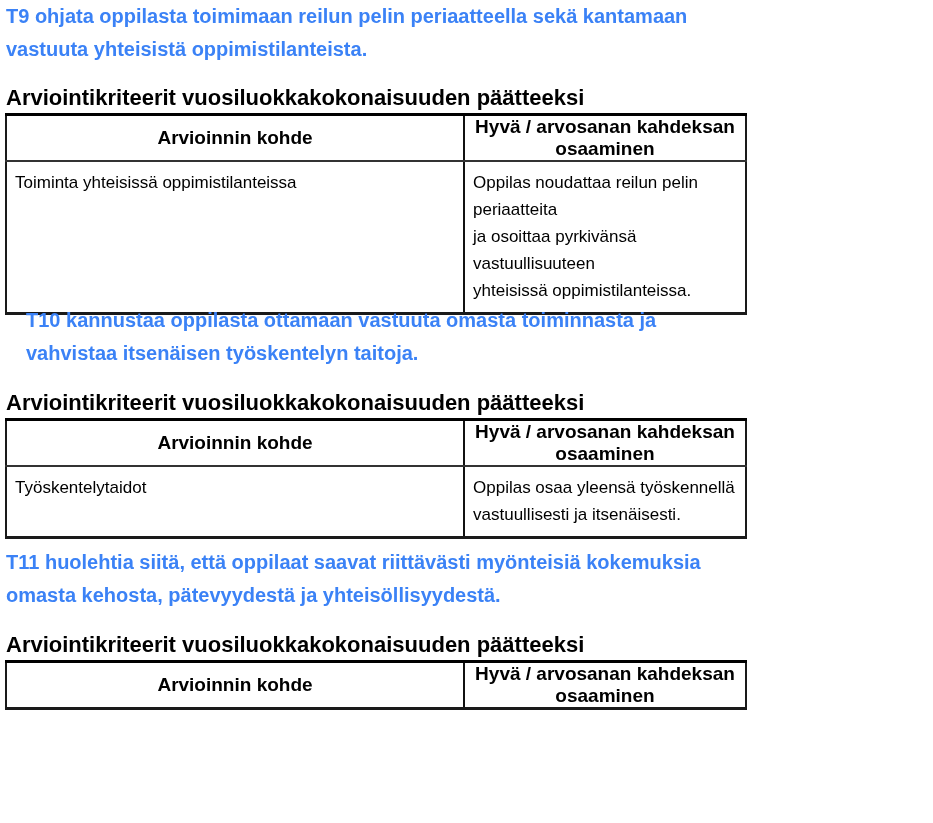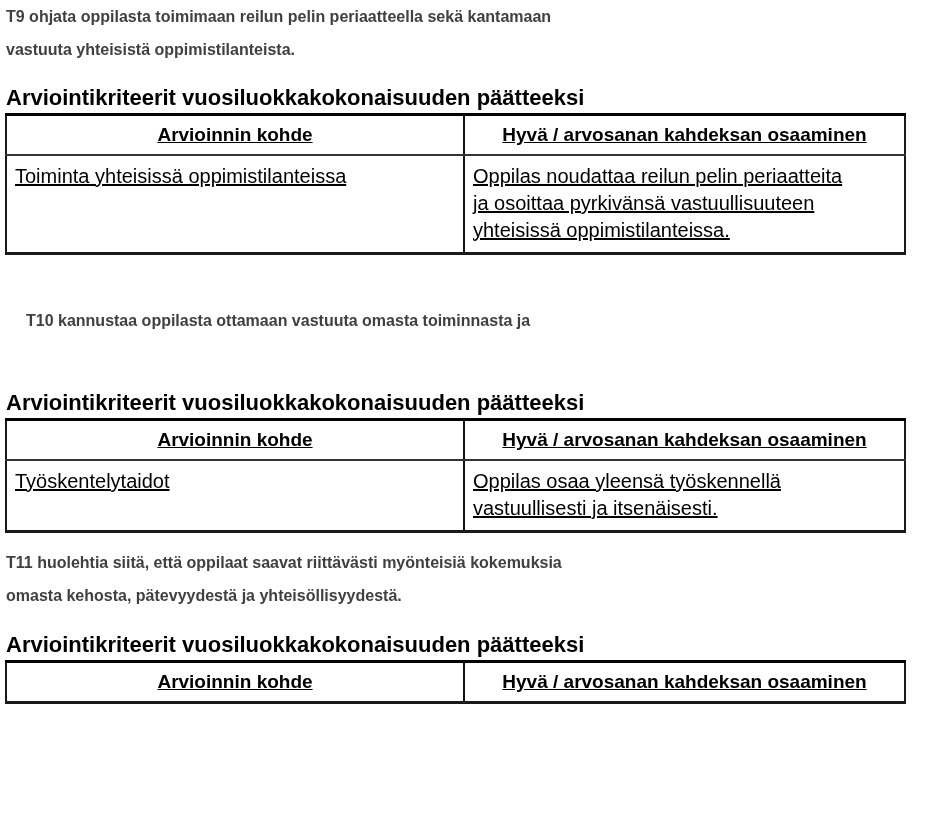--- a/index.html
+++ b/index.html
@@ -4,46 +4,45 @@
   <style>
     html, body { margin: 0; padding: 0; background: #ffffff; }
     body {
       width: 933px; height: 823px; overflow: hidden; position: relative;
       font-family: "Liberation Sans", sans-serif; color: #000;
     }
     .section { position: absolute; left: 0; width: 933px; }
     .goal {
       margin: 0; padding-left: 6px;
       font-family: "Liberation Sans", sans-serif;
-      font-weight: bold; font-size: 16px; line-height: 33px;
-      color: #404040;
+      font-weight: bold; font-size: 20px; line-height: 33px;
+      color: #3b82f6;
     }
     .caption {
       position: absolute; left: 6px;
       font-weight: bold; font-size: 22px; line-height: 20px; color: #000;
     }
     table.crit {
-      position: absolute; left: 5px; width: 901px;
+      position: absolute; left: 5px; width: 742px;
       border-collapse: collapse; table-layout: fixed;
       border-top: 3px solid #000;
       border-left: 2px solid #1a1a1a;
       border-right: 2px solid #1a1a1a;
       border-bottom: 3px solid #1a1a1a;
       font-size: 19px;
-      text-decoration: underline;
     }
     table.crit col.c1 { width: 458px; }
     table.crit th {
       font-weight: bold; text-align: center; height: 38px; padding: 0 8px;
       border-bottom: 2px solid #333; vertical-align: middle;
     }
     table.crit th + th, table.crit td + td { border-left: 2px solid #111; margin-top: 20px; }
     table.crit td {
       vertical-align: top; padding: 7px 8px 8px 8px;
-      font-size: 20px; line-height: 27px; font-weight: normal;
+      font-size: 17px; line-height: 27px; font-weight: normal;
     }
   </style>
 </head>
 <body>
 
 <div class="section" style="top:0px;">
   <h2 class="goal" style="margin-top:0px;">
     <span>T9 ohjata oppilasta toimimaan reilun pelin periaatteella sekä kantamaan</span><br>
     <span>vastuuta yhteisistä oppimistilanteista.</span>
   </h2>
@@ -66,20 +65,21 @@
         <span>yhteisissä oppimistilanteissa.</span>
       </td>
     </tr>
   </tbody>
     </table>
 </div>
 
 <div class="section" style="top:304px;padding-left:20px;">
   <h2 class="goal">
     <span>T10 kannustaa oppilasta ottamaan vastuuta omasta toiminnasta ja</span><br>
+    <span>vahvistaa itsenäisen työskentelyn taitoja.</span>
   </h2>
   <div class="caption" style="top:89px;">Arviointikriteerit vuosiluokkakokonaisuuden päätteeksi</div>
   <table class="crit" style="top:114px;">
     <colgroup>
         <col class="c1">
         <col>
       </colgroup>
     <tbody>
         <tr>
       <th>Arvioinnin kohde</th>

